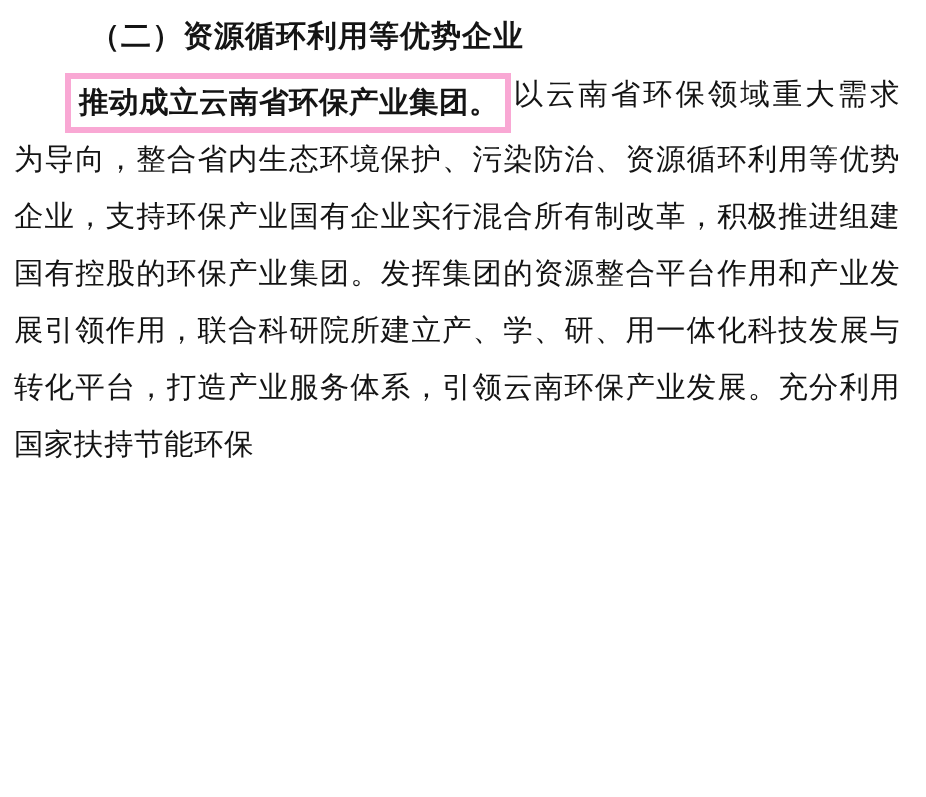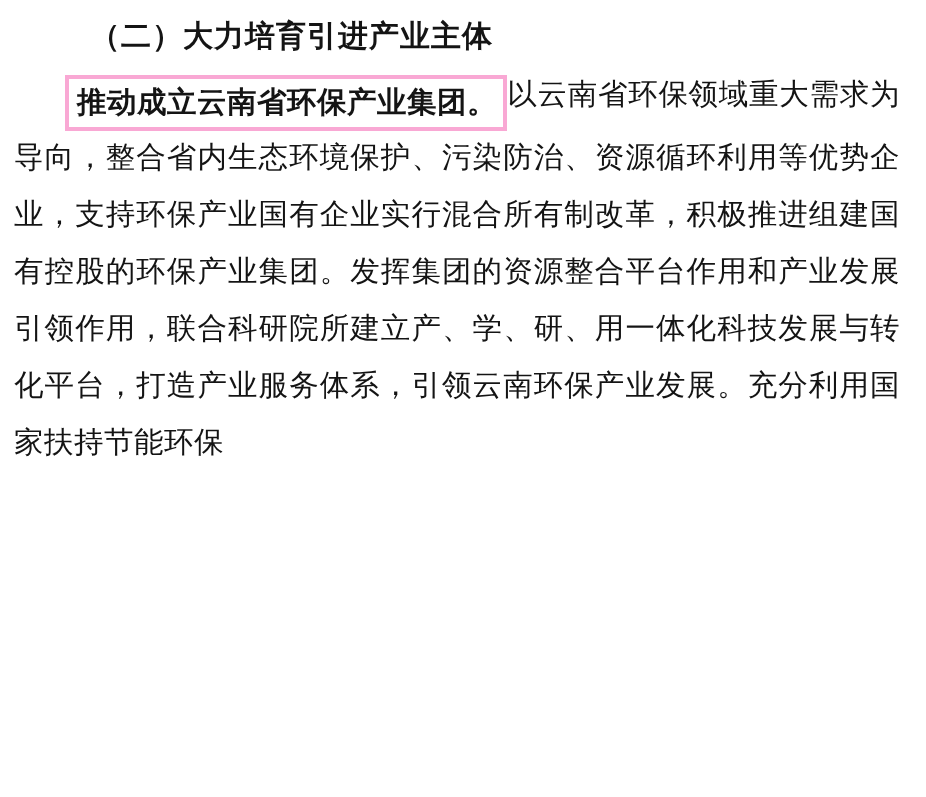--- a/index.html
+++ b/index.html
@@ -50,39 +50,39 @@
   .para-highlight-host {
     text-indent: 0;
     position: relative;
   }
   .indent-space {
     display: inline-block;
     width: 2em;
   }
   .highlight-box {
     display: inline-block;
-    border: 4px solid #f9a8d4;
+    border: 6px solid #f9a8d4;
     padding: 1px 6px 3px 8px;
     margin-left: -8px;
     line-height: 44px;
     font-weight: bold;
     letter-spacing: 0.5px;
     box-sizing: border-box;
     vertical-align: -6px;
     position: relative;
     top: 2px;
   }
 </style>
 </head>
 <body>
 
 <div class="page">
 
   <div class="doc-body">
 
-    <div class="heading">（二）大力培育引进产业主体</div>
+    <div class="heading">（二）资源循环利用等优势企业</div>
 
 
     <p class="para para-highlight-host"><span class="indent-space"></span><span class="highlight-box">推动成立云南省环保产业集团。</span><span>以云南省环保领域重大需求为导向，整合省内生态环境保护、污染防治、资源循环利用等优势企业，支持环保产业国有企业实行混合所有制改革，积极推进组建国有控股的环保产业集团。发挥集团的资源整合平台作用和产业发展引领作用，联合科研院所建立产、学、研、用一体化科技发展与转化平台，打造产业服务体系，引领云南环保产业发展。充分利用国家扶持节能环保</span></p>
 
   </div>
 
 </div>
 
 </body></html>

